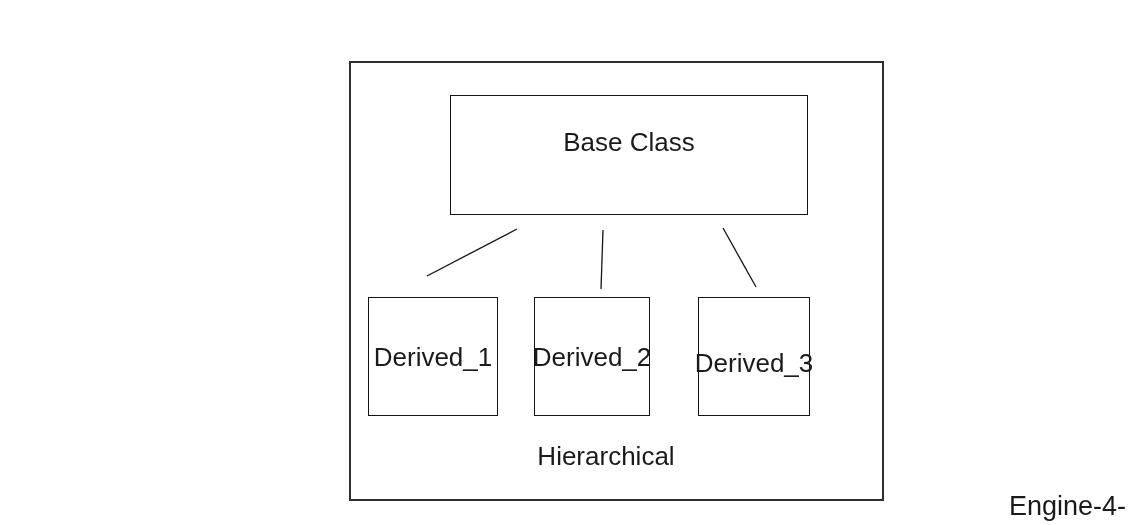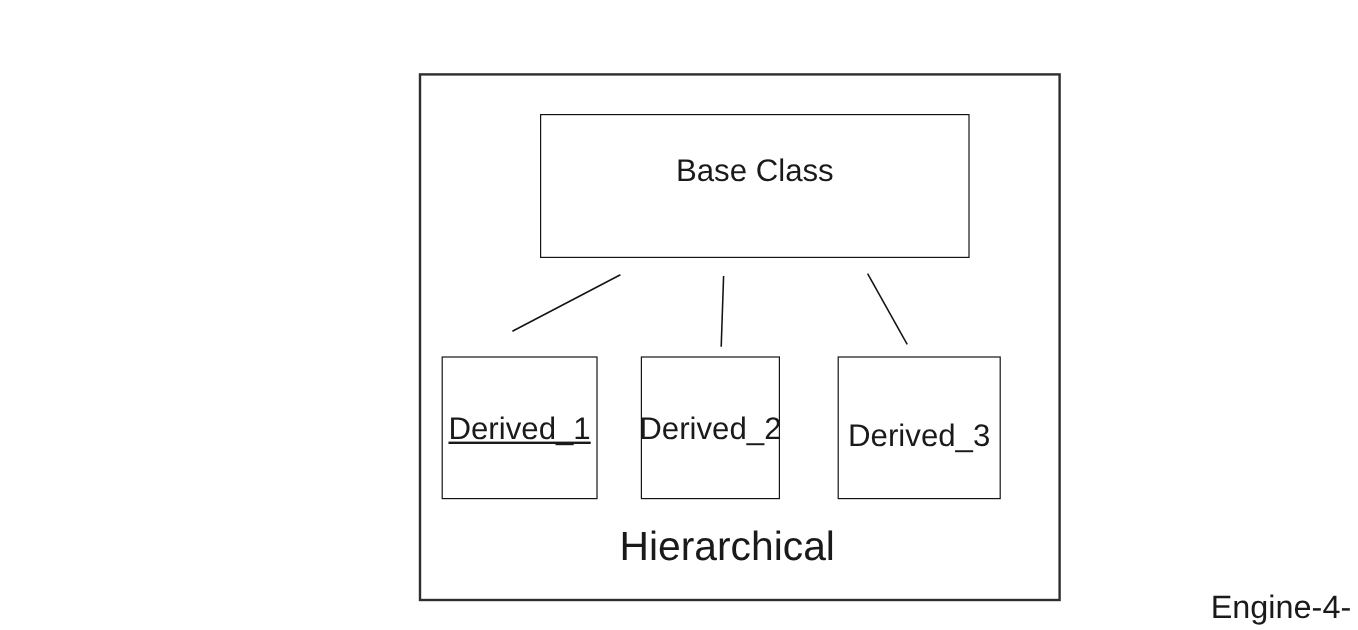--- a/index.html
+++ b/index.html
@@ -45,39 +45,39 @@
     padding-top: 32px;
   }
   .derived-box {
     top: 297px;
     width: 130px;
     height: 119px;
     display: flex;
     align-items: center;
     justify-content: center;
   }
-  .derived-1 { left: 368px; text-decoration: underline; }
+  .derived-1 { left: 368px; }
   .derived-2 { left: 534px; width: 116px; }
-  .derived-3 { left: 698px; width: 136px; }
+  .derived-3 { left: 698px; width: 112px; }
   .derived-3 .node-label { transform: translateY(6px); }
   .connectors {
     position: absolute;
     left: 0;
     top: 0;
     width: 1132px;
     height: 525px;
     pointer-events: none;
   }
   .caption {
     position: absolute;
     left: 450px;
     top: 440px;
     width: 312px;
     text-align: center;
-    font-size: 34px;
+    font-size: 26px;
     line-height: 32px;
     color: #1a1a1a;
   }
   .watermark {
     position: absolute;
     left: 946px;
     top: 491px;
     width: 180px;
     text-align: right;
     font-size: 27px;

